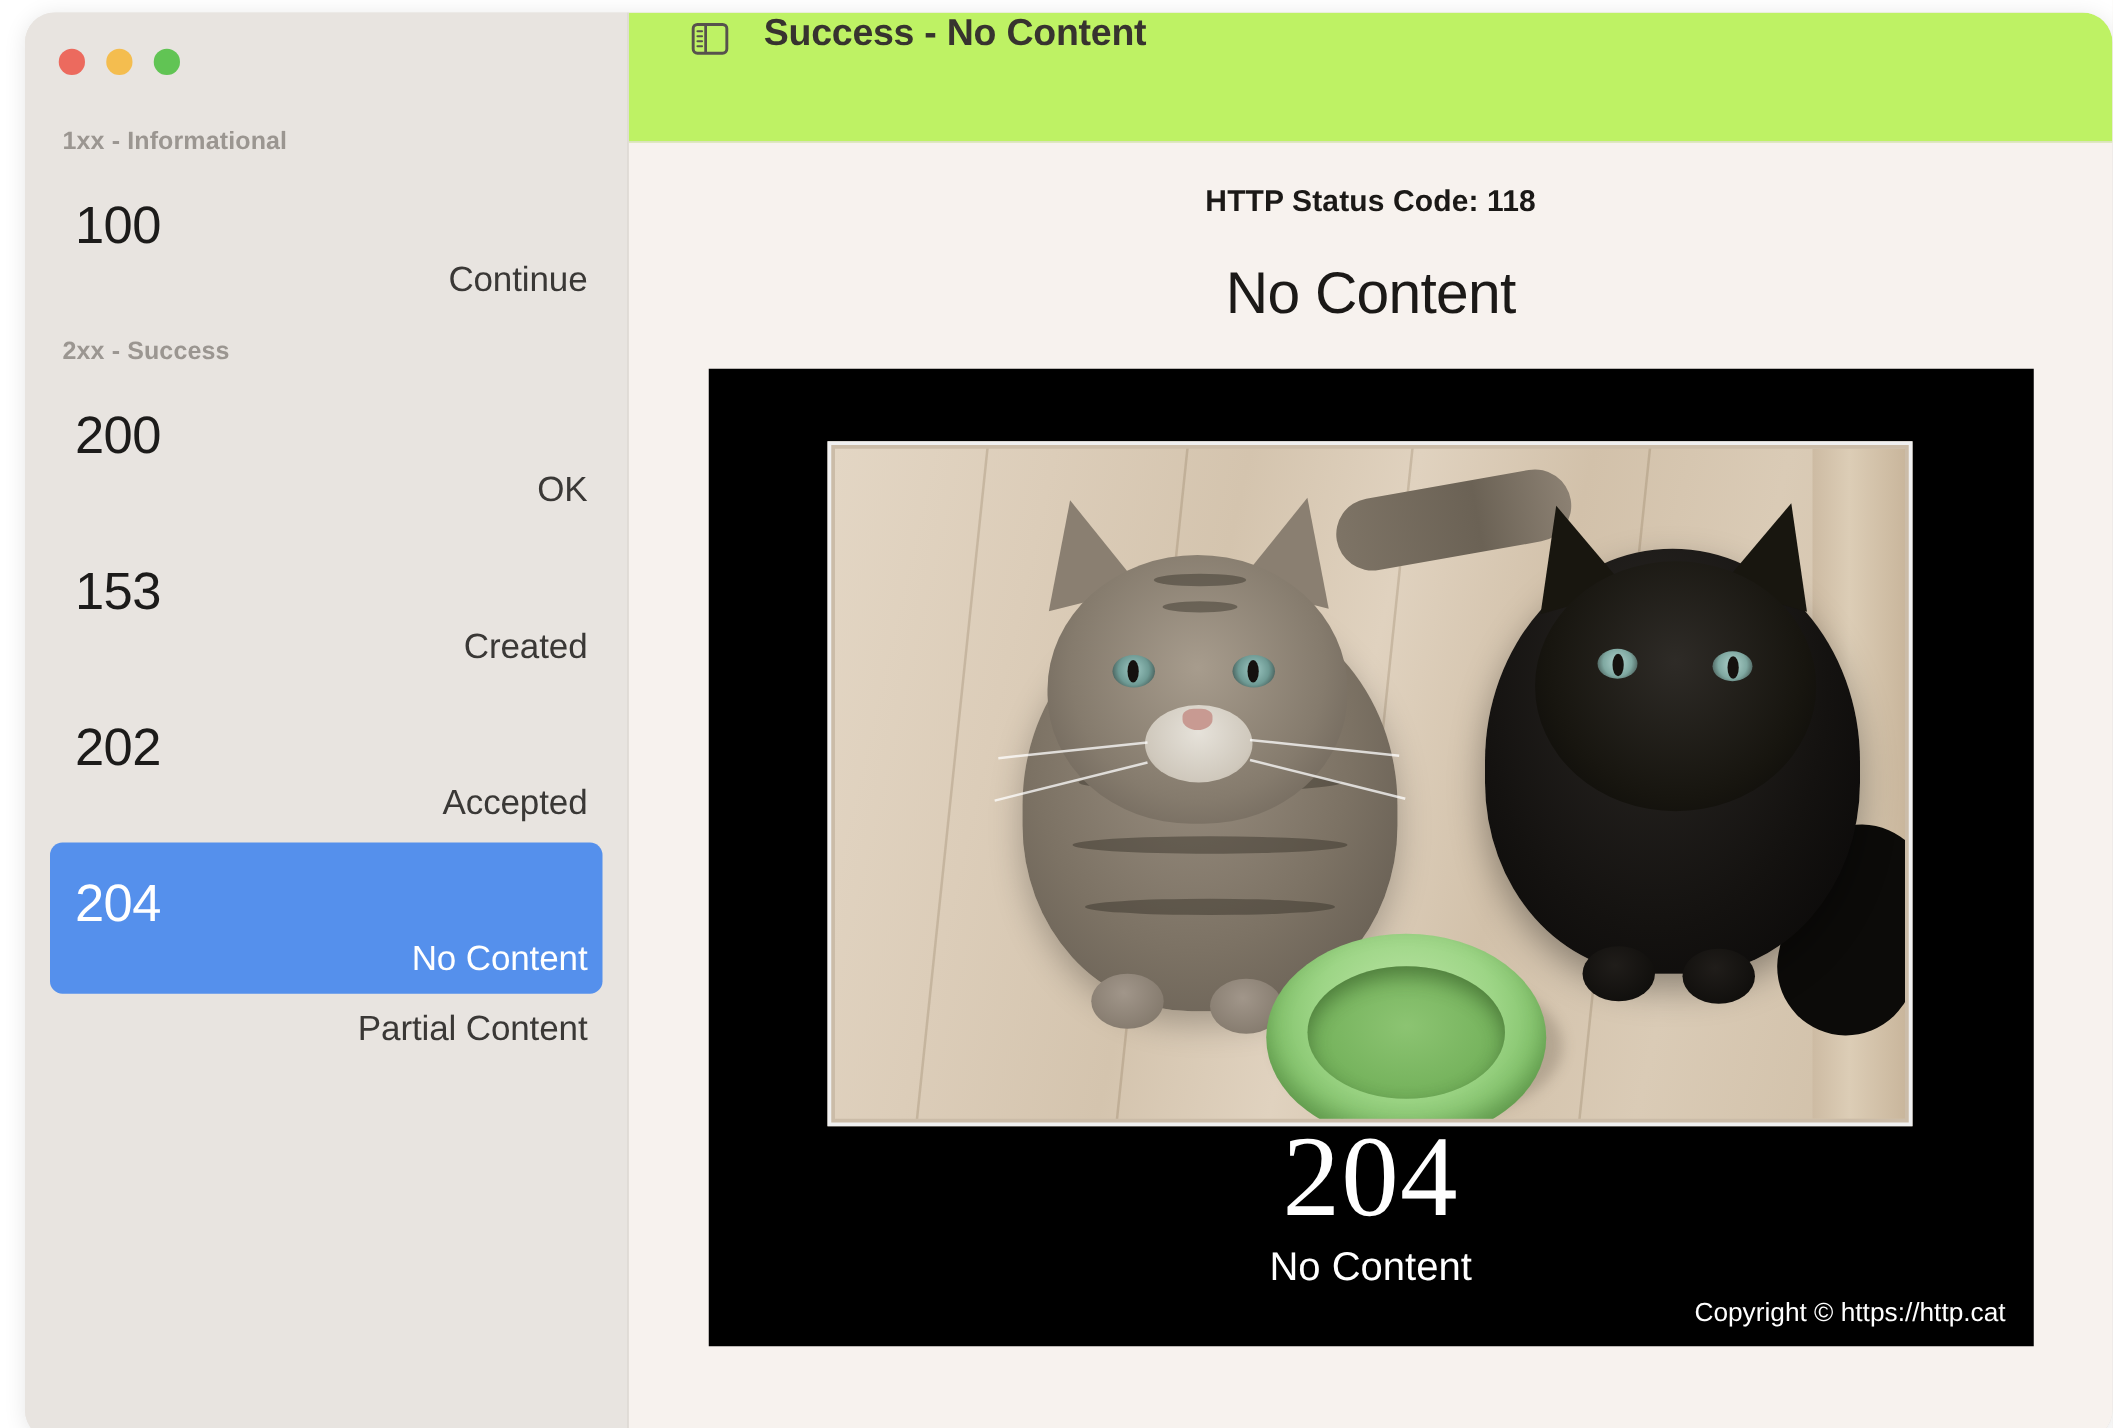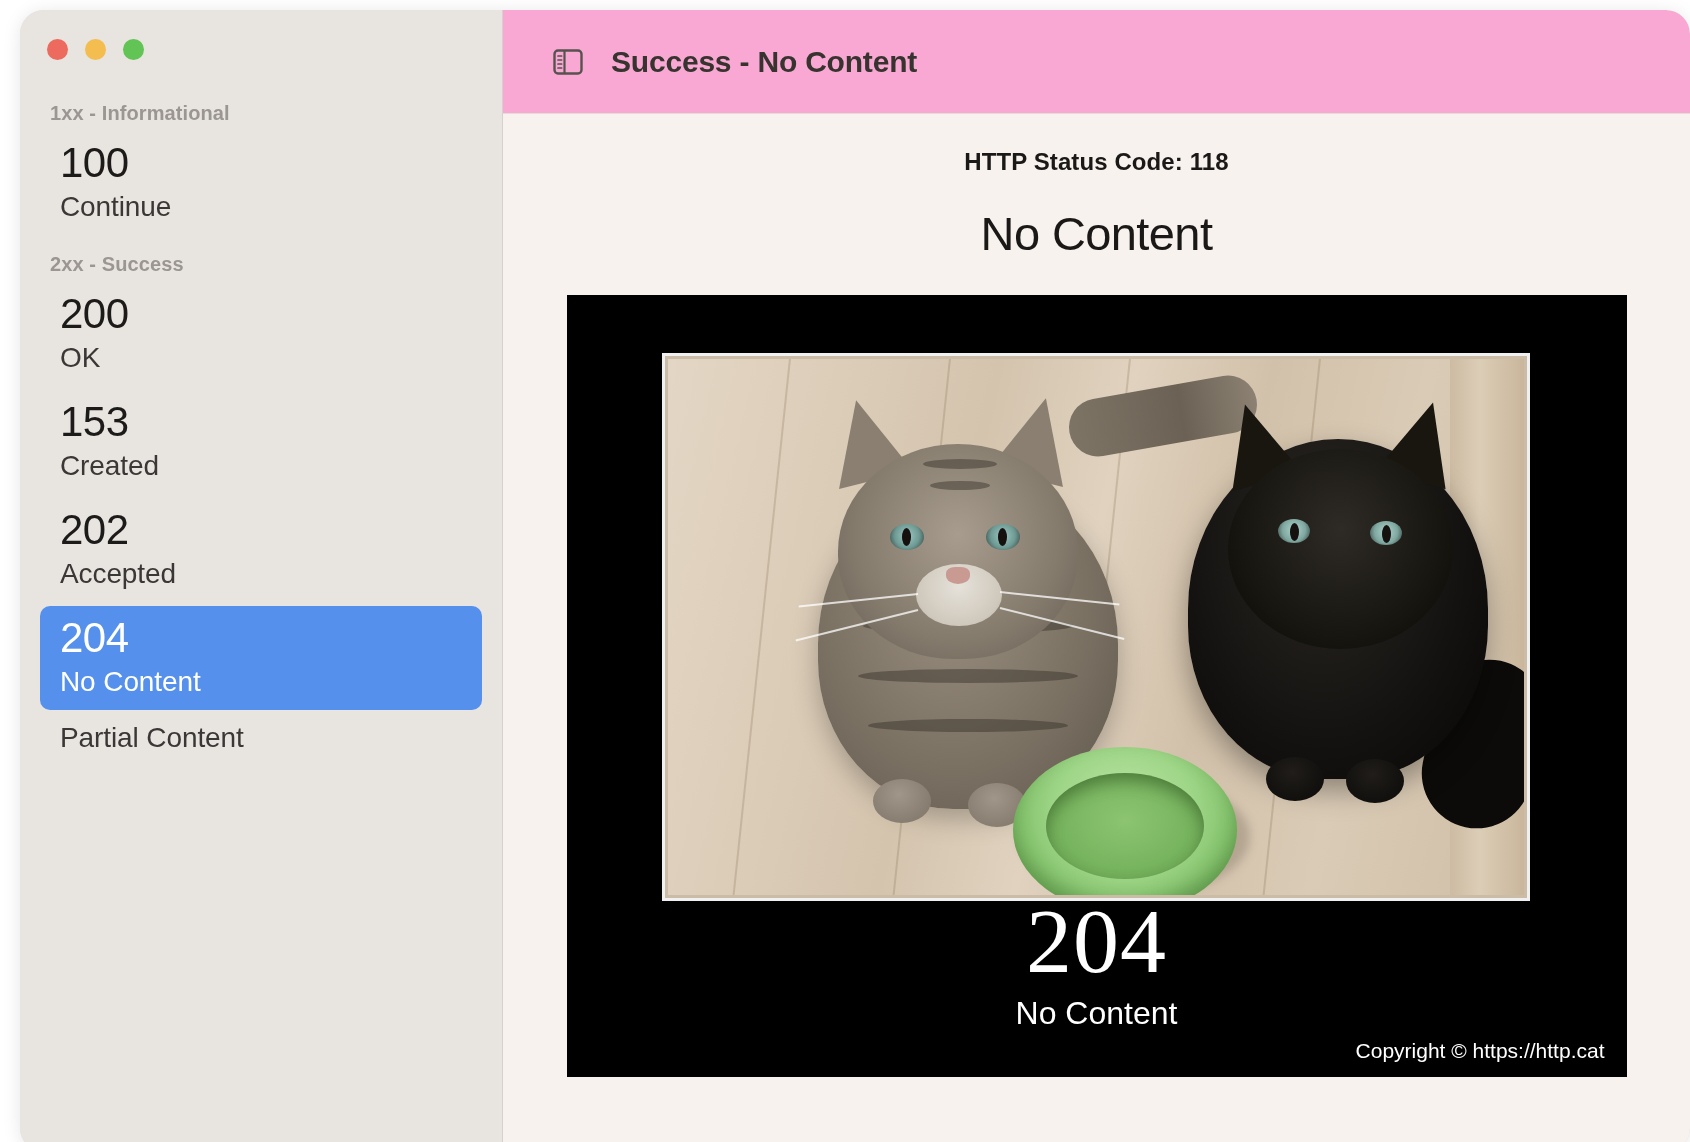--- a/index.html
+++ b/index.html
@@ -79,27 +79,29 @@
     border-radius: 10px;
     margin-bottom: 4px;
     cursor: default;
   }
   .status-item .code {
     font-size: 42px;
     line-height: 52px;
     color: #1C1B1A;
     font-weight: 400;
     letter-spacing: -0.5px;
+    margin-top: 17px;
   }
   .status-item .label {
     font-size: 28px;
     line-height: 36px;
     color: #3A3836;
     font-weight: 400;
     letter-spacing: -0.1px;
+    text-align: right;
   }
   .status-item.selected {
     background: #5590EC;
   }
   .status-item.selected .code,
   .status-item.selected .label {
     color: #FFFFFF;
   }
 
   
@@ -110,25 +112,24 @@
     flex-direction: column;
     position: relative;
     border-radius: 0 24px 24px 0;
     overflow: hidden;
   }
 
   #detail-toolbar {
     height: 104px;
     flex: 0 0 104px;
     display: flex;
-    align-items: center;
     padding-left: 44px;
     border-bottom: 1px solid #E4DED9;
     box-sizing: border-box;
-    background: #f9a8d4;
+    background: #bef264;
   }
   #sidebar-toggle-btn {
     width: 42px;
     height: 42px;
     display: flex;
     align-items: center;
     justify-content: center;
     border-radius: 7px;
     cursor: default;
     margin-right: 22px;

